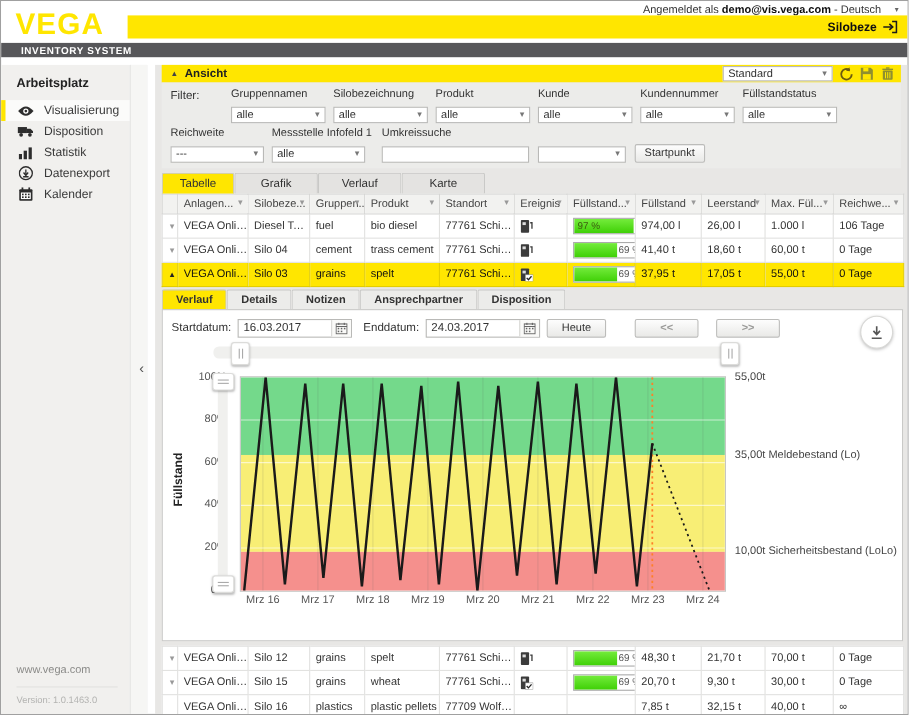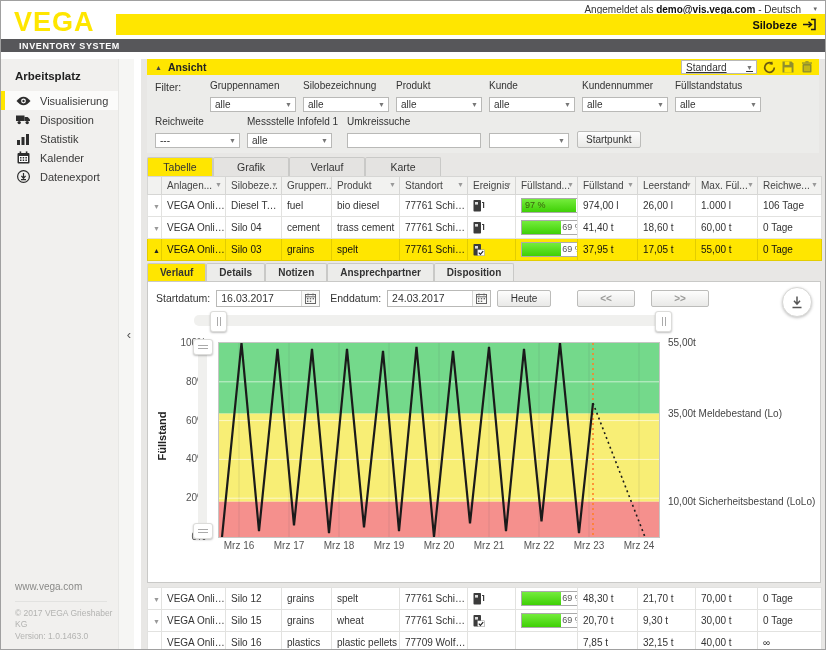--- a/index.html
+++ b/index.html
@@ -155,67 +155,66 @@
     </div>
     <div class="sb-item">
       <span class="ic">
           <svg width="12" height="12" viewBox="0 0 12 12">
             <rect x="0" y="7" width="3" height="5" fill="#2d2d2d"></rect>
             <rect x="4.5" y="4" width="3" height="8" fill="#2d2d2d"></rect>
             <rect x="9" y="1" width="3" height="11" fill="#2d2d2d"></rect>
           </svg>
         </span>
       <span>Statistik</span>
+    </div>
+    <div class="sb-item">
+      <span class="ic">
+          <svg width="13" height="13" viewBox="0 0 13 13">
+            <circle cx="6.5" cy="6.5" r="5.9" fill="none" stroke="#2d2d2d" stroke-width="1.2"></circle>
+            <path d="M6.5 3 v4 M4.4 5.8 L6.5 8.4 L8.6 5.8 M4 9.7 h5" stroke="#2d2d2d" stroke-width="1.2" fill="none"></path>
+          </svg>
+        </span>
+      <span>Datenexport</span>
     </div>
     <div class="sb-item">
       <span class="ic">
           <svg width="13" height="13" viewBox="0 0 13 13">
             <rect x="0.5" y="2" width="12" height="10.5" rx="1" fill="#2d2d2d"></rect>
             <rect x="2.6" y="0.4" width="1.6" height="3" fill="#2d2d2d"></rect>
             <rect x="8.8" y="0.4" width="1.6" height="3" fill="#2d2d2d"></rect>
             <rect x="2" y="5" width="9" height="6" fill="#fff"></rect>
             <g fill="#2d2d2d">
               <rect x="3" y="6" width="1.5" height="1.5"></rect>
               <rect x="5.7" y="6" width="1.5" height="1.5"></rect>
               <rect x="8.4" y="6" width="1.5" height="1.5"></rect>
               <rect x="3" y="8.5" width="1.5" height="1.5"></rect>
               <rect x="5.7" y="8.5" width="1.5" height="1.5"></rect>
               <rect x="8.4" y="8.5" width="1.5" height="1.5"></rect>
             </g>
           </svg>
         </span>
       <span>Kalender</span>
     </div>
-    <div class="sb-item">
-      <span class="ic">
-          <svg width="13" height="13" viewBox="0 0 13 13">
-            <circle cx="6.5" cy="6.5" r="5.9" fill="none" stroke="#2d2d2d" stroke-width="1.2"></circle>
-            <path d="M6.5 3 v4 M4.4 5.8 L6.5 8.4 L8.6 5.8 M4 9.7 h5" stroke="#2d2d2d" stroke-width="1.2" fill="none"></path>
-          </svg>
-        </span>
-      <span>Datenexport</span>
-    </div>
     <div class="sb-rail">
       <span class="sb-collapse">‹</span>
     </div>
     <div class="sb-footer">
       <a class="sb-link">www.vega.com</a>
-      <div class="sb-copy">© 2017 VEGA Grieshaber KG</div>
       <div class="sb-copy">Version: 1.0.1463.0</div>
     </div>
   </aside>
 
   <div class="main">
 
     <div class="view-panel">
       <div class="vp-header">
         <span class="vp-tri">▲</span>
         <span class="vp-title">Ansicht</span>
         <span class="vp-right">
-          <span class="select" style="width:76px;height:14px;text-decoration:underline;">
+          <span class="select" style="width:100px;height:14px;">
             <span>Standard</span>
               <span class="arr">▼</span>
           </span>
           <span class="icon-btn">
               <svg width="13" height="13" viewBox="0 0 13 13">
                 <path d="M11.3 6.5 a4.8 4.8 0 1 1 -1.9-3.8" fill="none" stroke="#6b5a10" stroke-width="1.7"></path>
                 <path d="M9.2 0.2 l0.5 3.6 -3.6-0.5 Z" fill="#6b5a10"></path>
               </svg>
             </span>
           <span class="icon-btn">

